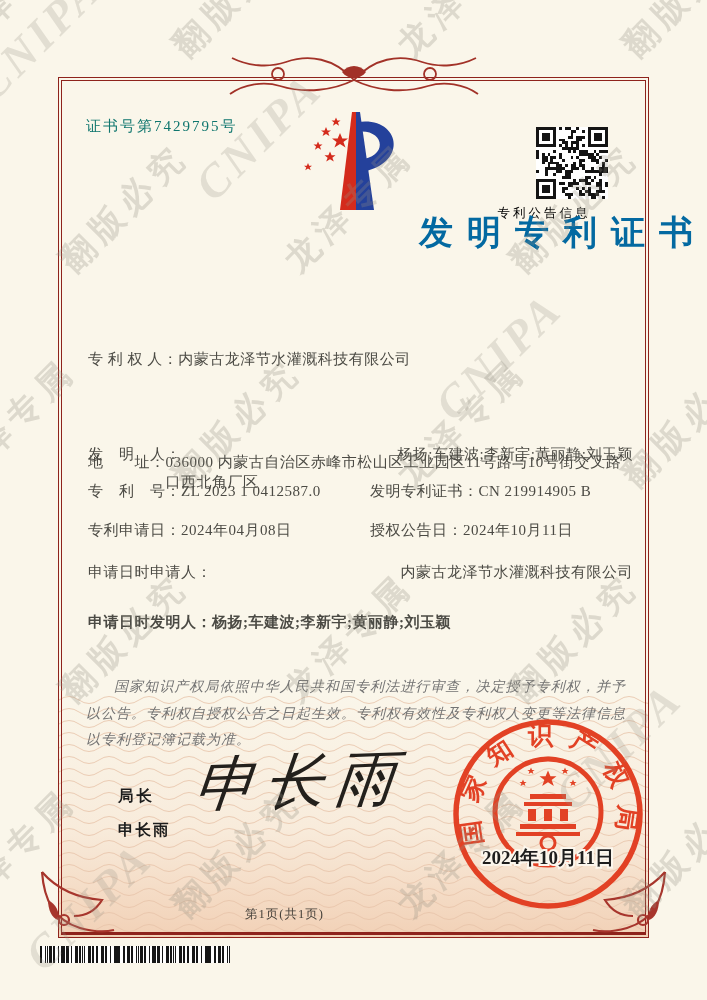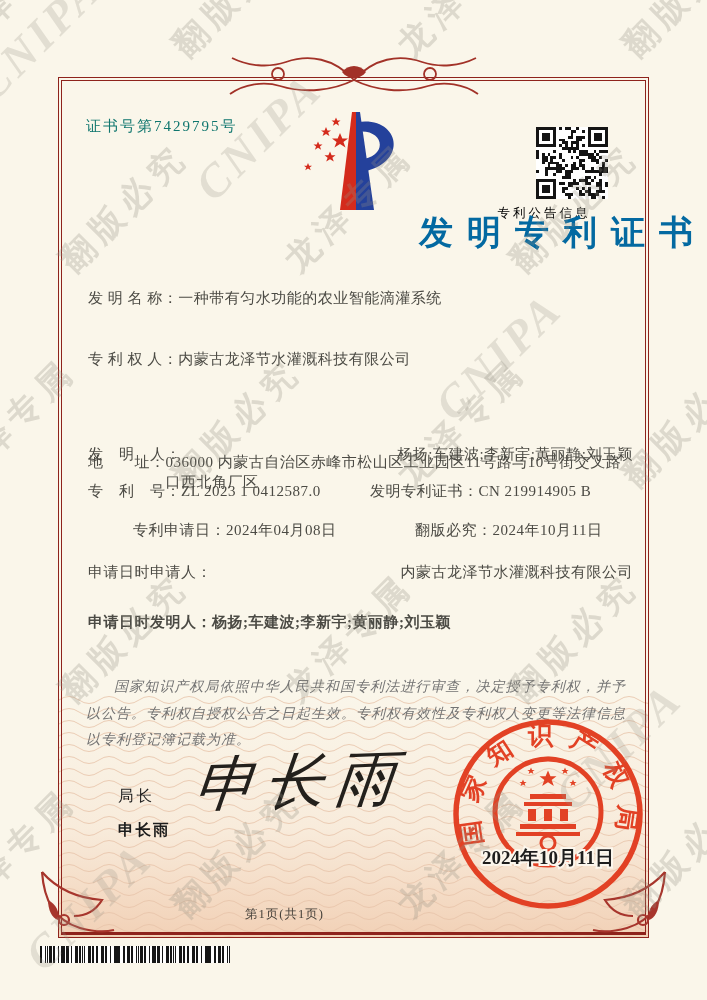--- a/index.html
+++ b/index.html
@@ -36,29 +36,29 @@
          font-size:34px;font-weight:bold;letter-spacing:14px;text-indent:14px;color:#0369a1;}
 
   
   .row{position:absolute;left:88px;width:545px;z-index:4;display:flex;
        font-size:15px;line-height:20px;color:#4b4a44;letter-spacing:0.5px;}
   .lab{white-space:pre;flex:none;}
   .val{flex:1;}
   .pair{display:flex;}
   .pair-left{width:282px;flex:none;}
   .r1{top:288px;} .r2{top:349px;} .r3{top:406px;margin-top:46px;} .r4{top:444px;text-align:right;}
-  .r5{top:481px;} .r6{top:520px;margin-left:45px;} .r7{top:562px;text-align:right;} .r8{top:612px;font-weight:bold;}
+  .r5{top:481px;} .r6{top:520px;} .r7{top:562px;text-align:right;} .r8{top:612px;font-weight:bold;}
 
   
   .statement{position:absolute;left:86px;top:674px;width:540px;z-index:4;
              font-size:14px;line-height:1.9;color:#737373;font-style:italic;
              text-indent:2em;text-align:justify;letter-spacing:1px;}
 
   
-  .director-title{position:absolute;left:118px;top:786px;z-index:4;font-size:15.5px;font-weight:normal;
+  .director-title{position:absolute;left:118px;top:786px;z-index:4;font-size:15.5px;font-weight:bold;
                   letter-spacing:3px;color:#1c1c1c;font-family:"Liberation Sans",sans-serif;}
   .director-name{position:absolute;left:118px;top:820px;z-index:4;font-size:15.5px;font-weight:bold;
                  letter-spacing:2px;color:#1c1c1c;font-family:"Liberation Sans",sans-serif;}
   .signature{position:absolute;left:195px;top:742px;z-index:5;font-size:60px;color:#23201c;
              letter-spacing:10px;transform:rotate(-2deg) skewX(-8deg);font-style:italic;}
 
   
   .seal{position:absolute;left:450px;top:716px;z-index:5;opacity:.96;}
 
   
@@ -358,24 +358,20 @@
           <rect x="19" y="24" width="1" height="1"></rect>
           <rect x="20" y="24" width="1" height="1"></rect>
           <rect x="23" y="24" width="1" height="1"></rect>
         </g>
     </svg>
   </div>
   <div class="qr-label">专利公告信息</div>
 
   <div class="title">发明专利证书</div>
 
-  <div class="row r1">
-    <span class="lab">发 明 名 称：</span>
-    <span class="val">一种带有匀水功能的农业智能滴灌系统</span>
-  </div>
   <div class="row r2">
     <span class="lab">专 利 权 人：</span>
     <span class="val">内蒙古龙泽节水灌溉科技有限公司</span>
   </div>
   <div class="row r3">
     <span class="lab">地　　址：</span>
     <span class="val">036000 内蒙古自治区赤峰市松山区工业园区11号路与10号街交叉路口西北角厂区</span>
   </div>
   <div class="row r4">
     <span class="lab">发　明　人：</span>
@@ -390,21 +386,21 @@
       <span class="lab">发明专利证书：</span>
       <span>CN 219914905 B</span>
     </span>
   </div>
   <div class="row r6">
     <span class="pair pair-left">
       <span class="lab">专利申请日：</span>
       <span>2024年04月08日</span>
     </span>
     <span class="pair">
-      <span class="lab">翻版必究：</span>
+      <span class="lab">授权公告日：</span>
       <span>2024年10月11日</span>
     </span>
   </div>
   <div class="row r7">
     <span class="lab">申请日时申请人：</span>
     <span class="val">内蒙古龙泽节水灌溉科技有限公司</span>
   </div>
   <div class="row r8">
     <span class="lab">申请日时发明人：</span>
     <span class="val">杨扬;车建波;李新宇;黄丽静;刘玉颖</span>

